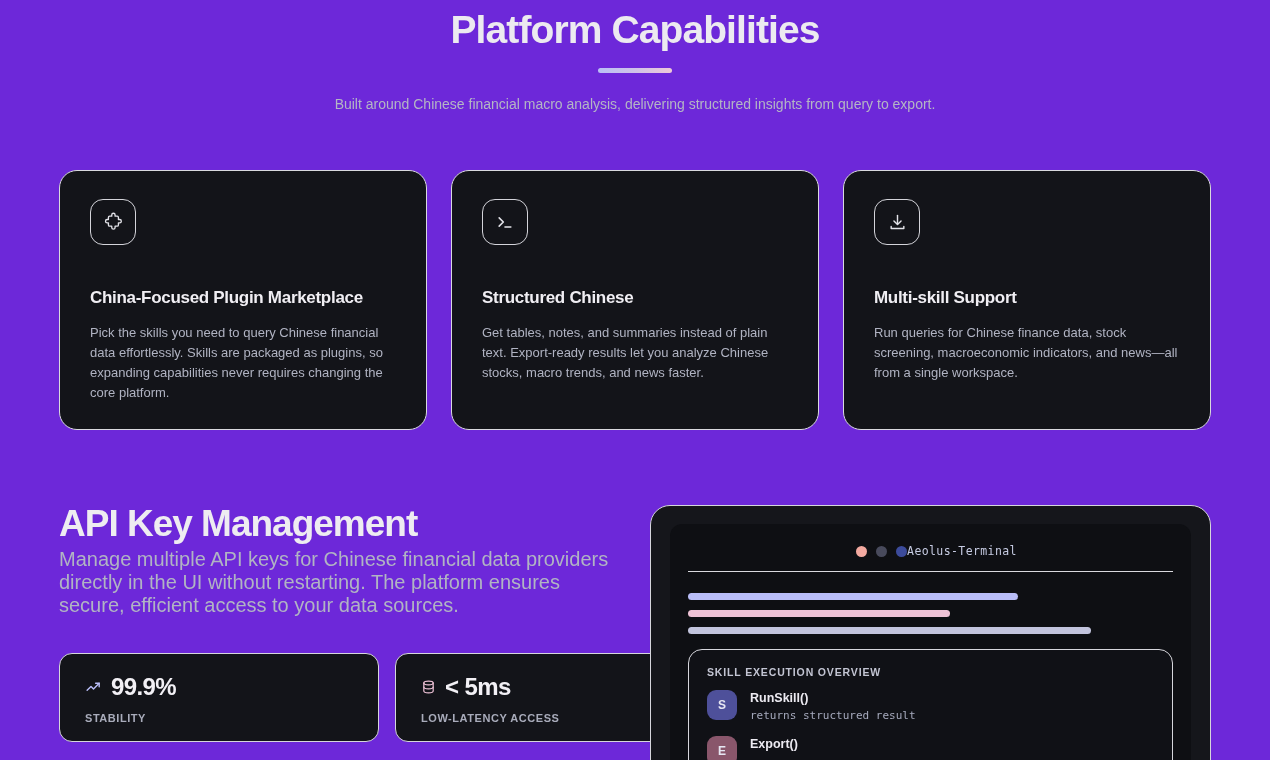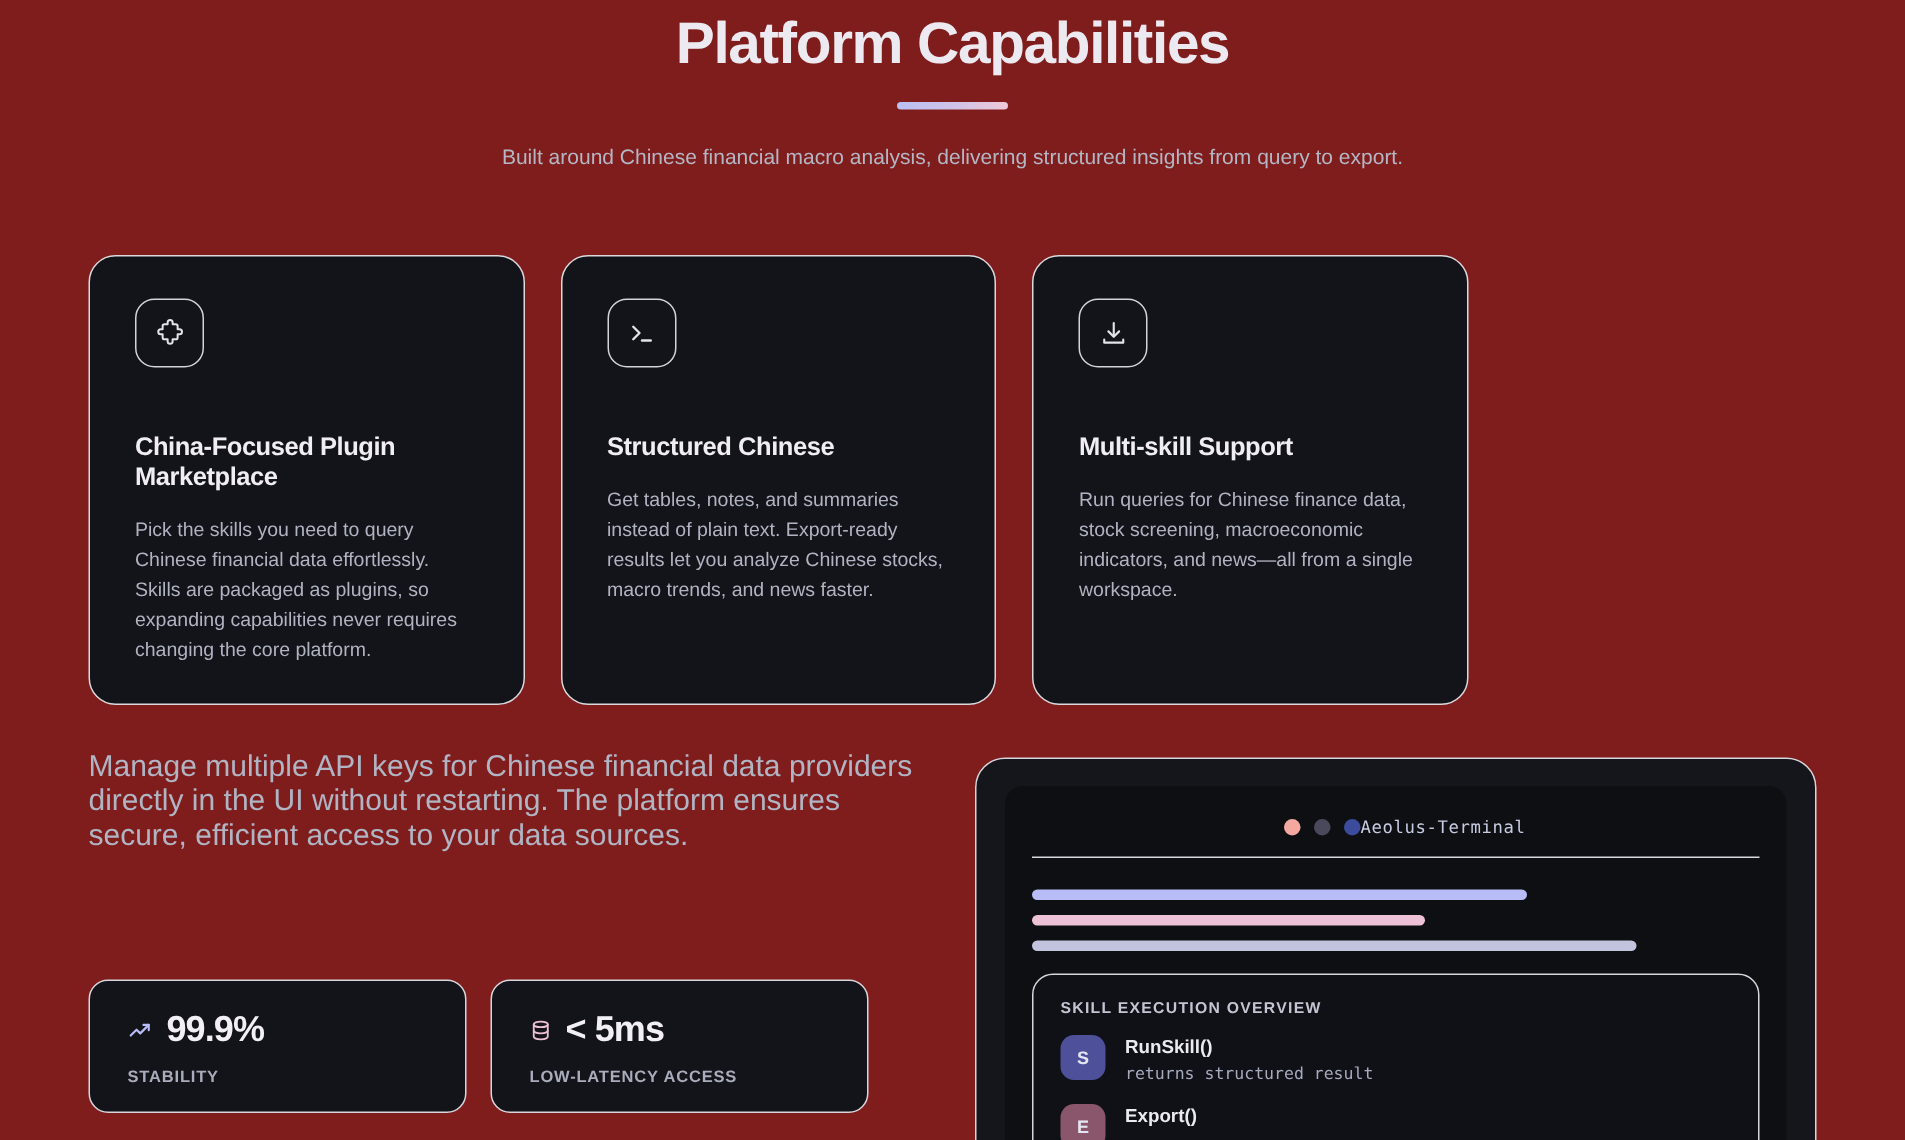--- a/index.html
+++ b/index.html
@@ -10,21 +10,21 @@
     overflow: hidden;
     background: #121317;
     font-family: "Liberation Sans", sans-serif;
     -webkit-font-smoothing: antialiased;
   }
 
   .page {
     position: relative;
     width: 1270px;
     height: 760px;
-    background: #7f1d1d;
+    background: #6d28d9;
   }
 
   
   .sec-head {
     padding-top: 4px;
     text-align: center;
   }
   .sec-title {
     font-size: 39px;
     font-weight: 700;
@@ -44,21 +44,21 @@
     font-size: 14px;
     color: #b4b6c4;
     line-height: 20px;
   }
 
   
   .cards {
     position: absolute;
     top: 170px;
     left: 59px;
-    width: 920px;
+    width: 1152px;
     display: flex;
     gap: 24px;
   }
   .card {
     flex: 1 1 0;
     border: 1px solid #d9d9de;
     border-radius: 18px;
     background: #131419;
     padding: 28px 30px 26px 30px;
     min-height: 250px;
@@ -111,21 +111,21 @@
   }
 
   .stats {
     position: absolute;
     left: 59px;
     top: 653px;
     display: flex;
     gap: 16px;
   }
   .stat {
-    width: 252px;
+    width: 320px;
     height: 89px;
     border: 1px solid #d6d6dc;
     border-radius: 13px;
     background: #131419;
     padding: 19px 0 17px 25px;
   }
   .stat-top {
     display: flex;
     align-items: center;
     gap: 9px;
@@ -282,20 +282,21 @@
           <path d="M4 17v2.5h16V17"></path>
         </svg>
       </div>
       <div class="card-title">Multi-skill Support</div>
       <div class="card-body">Run queries for Chinese finance data, stock screening, macroeconomic indicators, and news—all from a single workspace.</div>
     </div>
 
   </div>
 
   <div class="api-left">
+    <h2 class="api-title">API Key Management</h2>
     <p class="api-body">Manage multiple API keys for Chinese financial data providers directly in the UI without restarting. The platform ensures secure, efficient access to your data sources.</p>
   </div>
 
   <div class="stats">
 
     <div class="stat">
       <div class="stat-top">
         <span class="stat-ico">
           <svg width="17" height="17" viewBox="0 0 24 24" fill="none" stroke="#b9bdf7" stroke-width="2" stroke-linecap="round" stroke-linejoin="round">
             <polyline points="3 16 8.5 10.5 12 14 20 6"></polyline>

